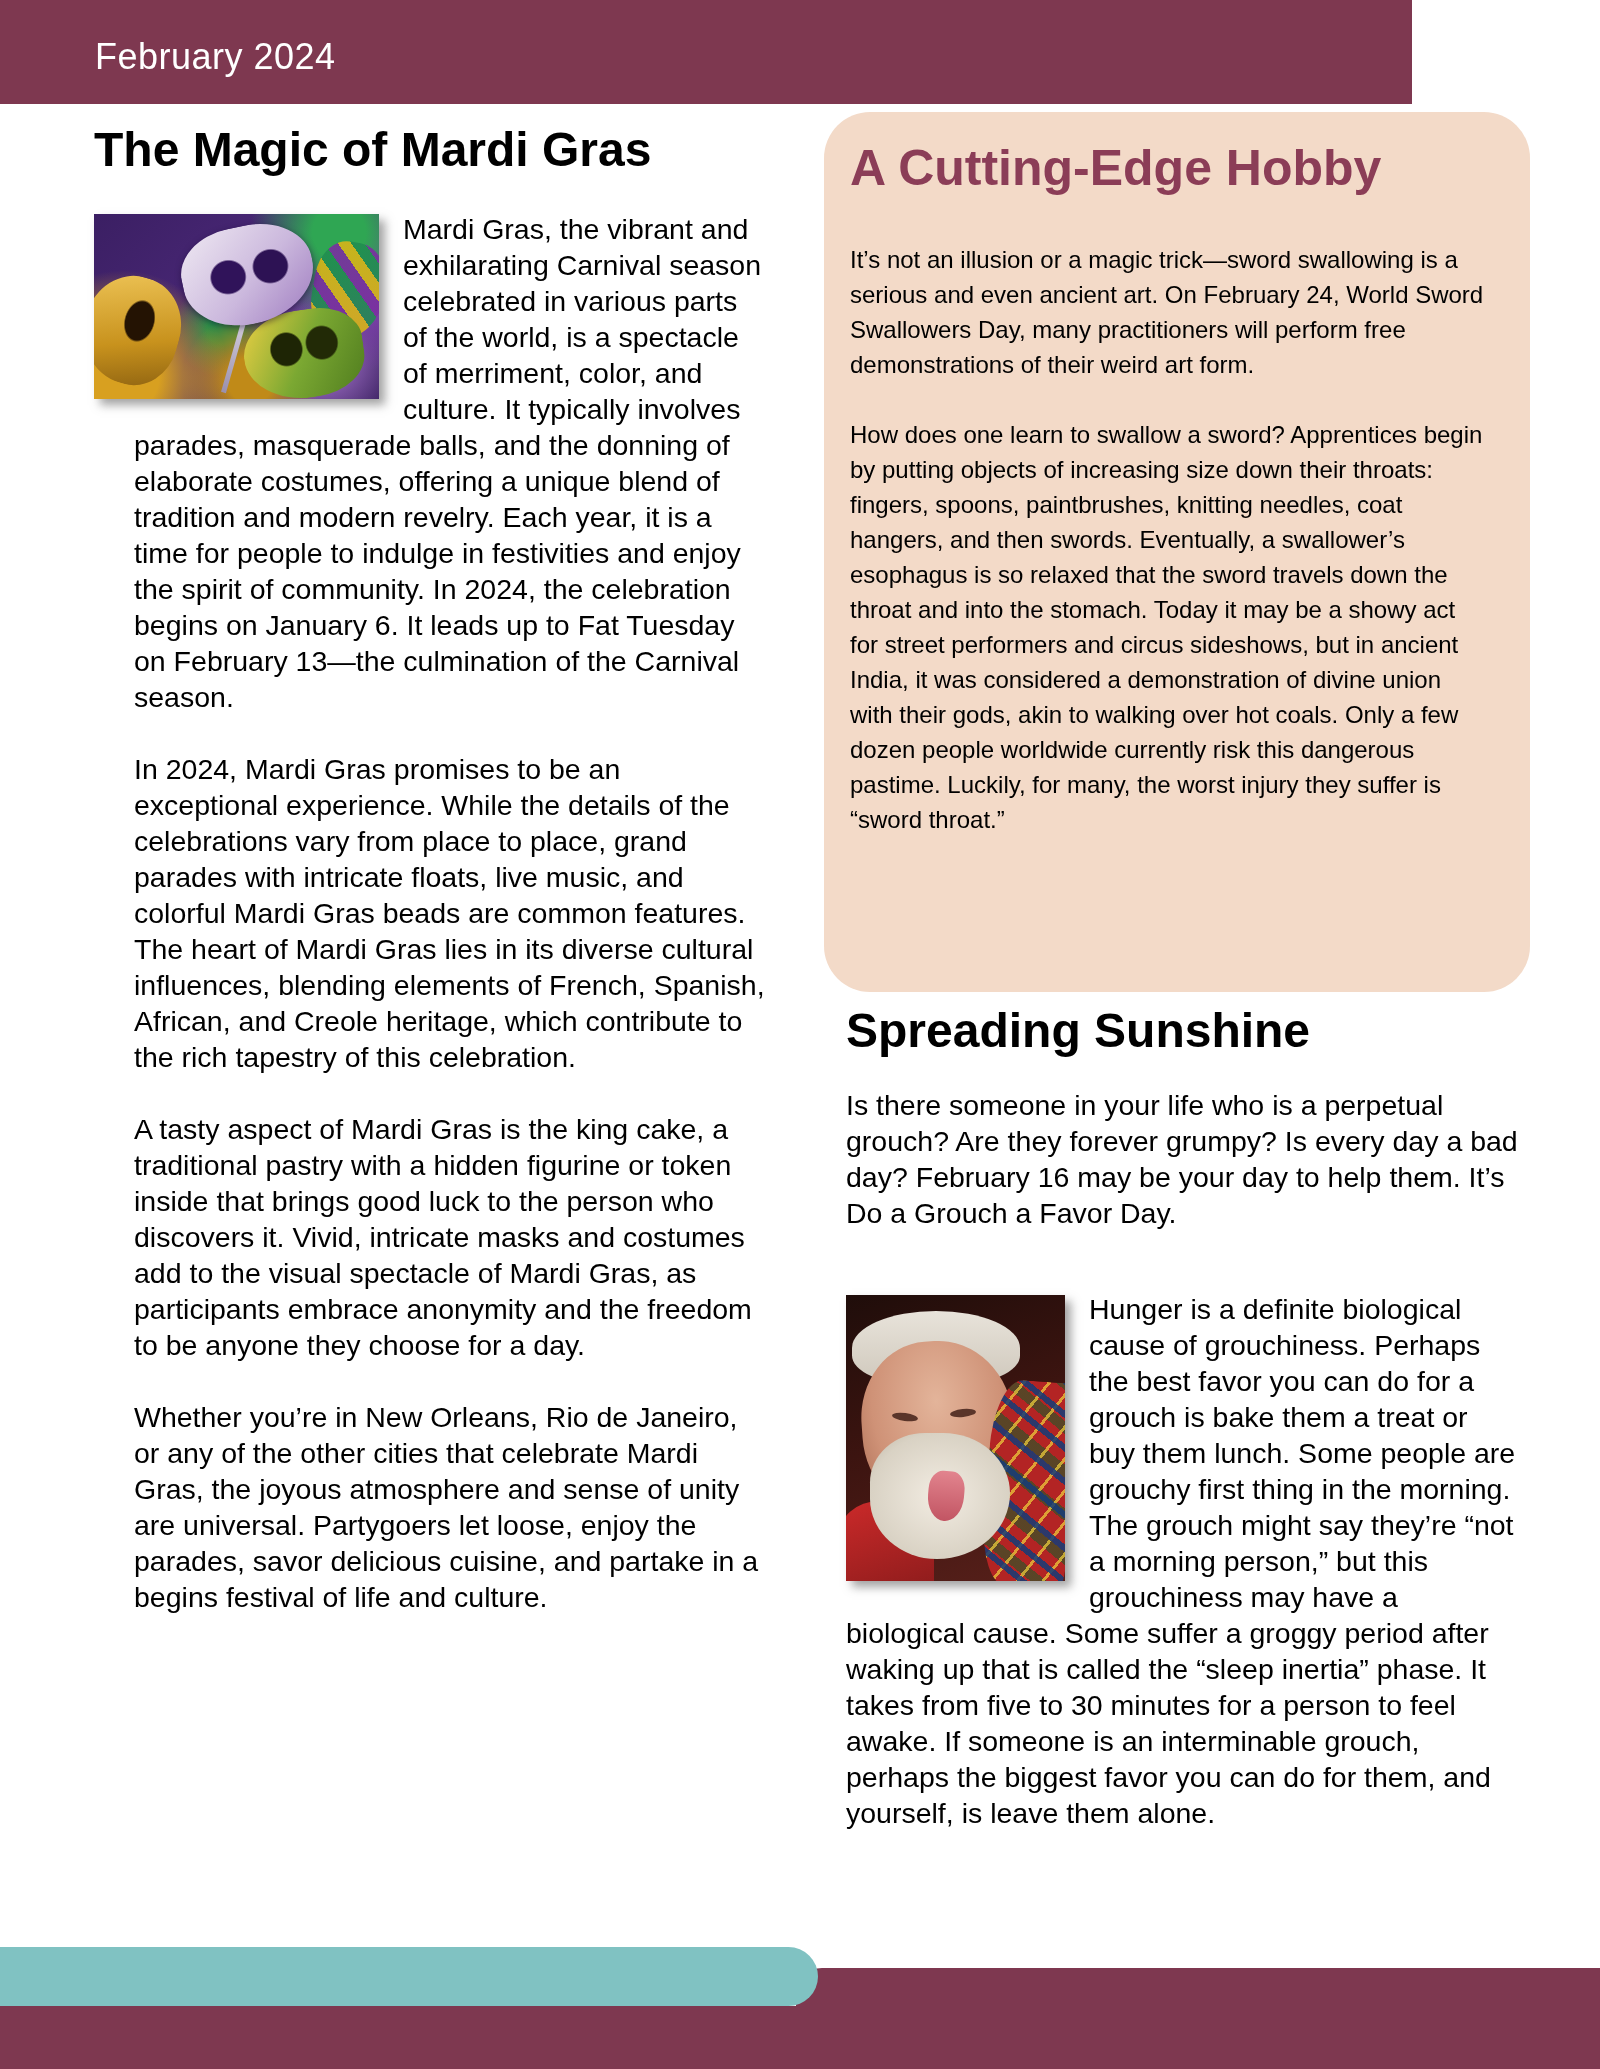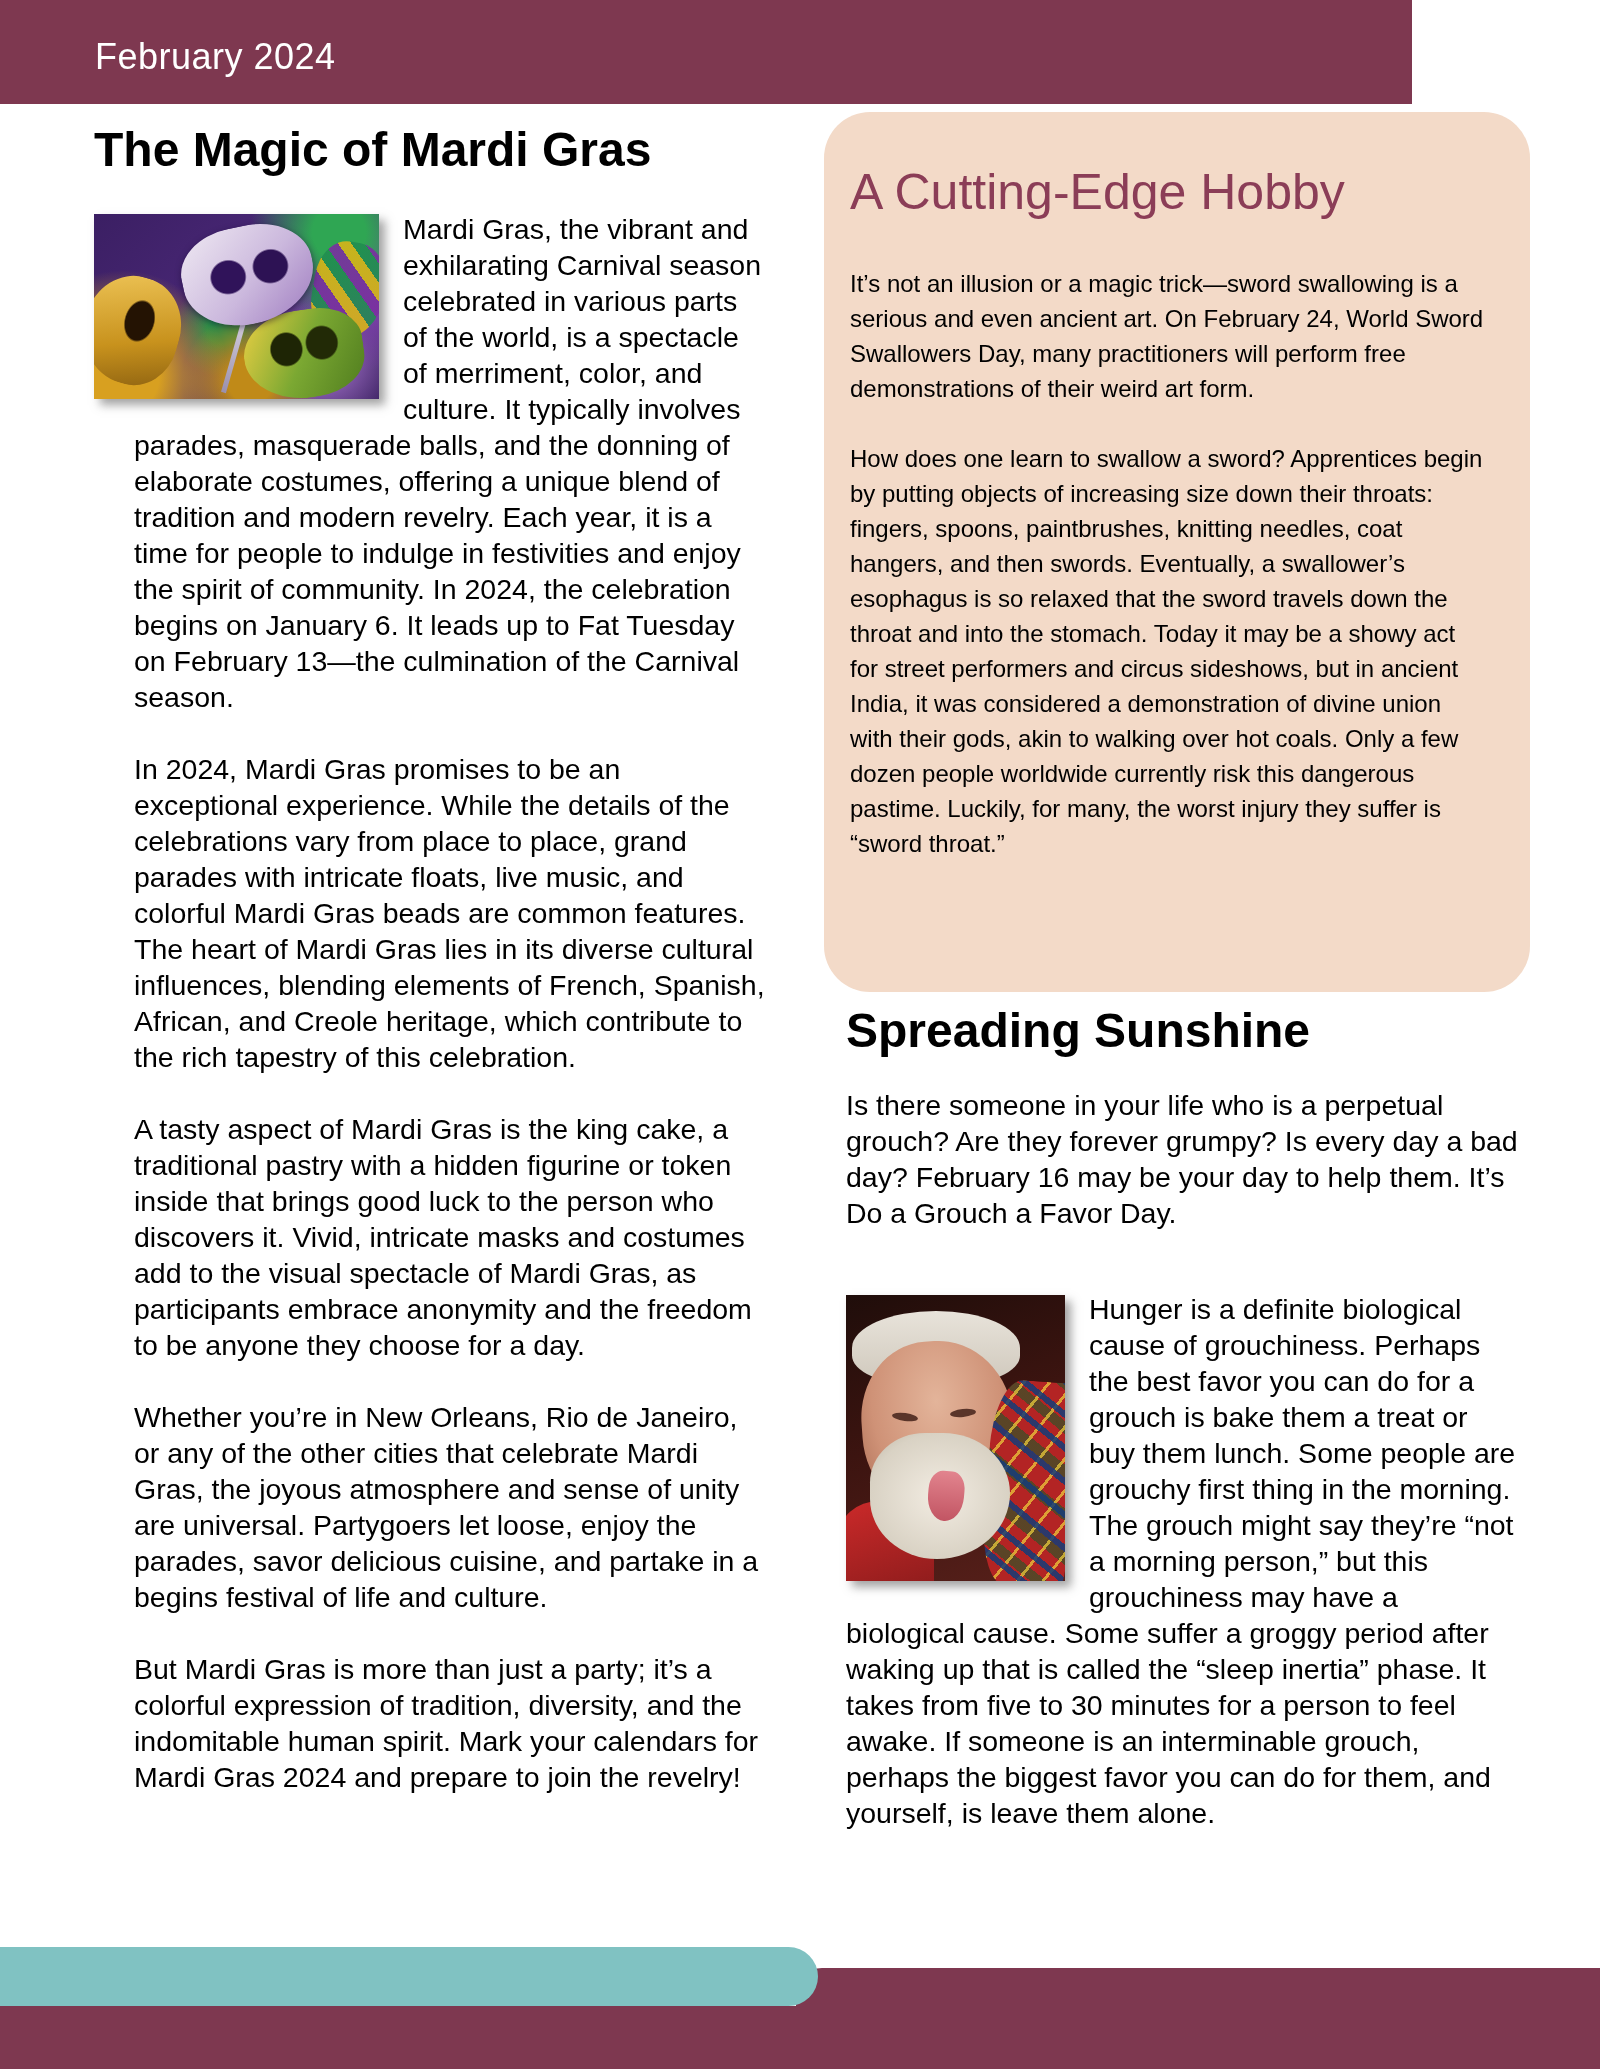--- a/index.html
+++ b/index.html
@@ -82,23 +82,22 @@
     opacity: 0.95;
   }
 
   
   .hobby-box {
     position: absolute; left: 824px; top: 112px; width: 706px; height: 880px;
     background: #F3DAC8; border-radius: 46px;
     padding: 28px 46px 0 26px;
   }
   .hobby-box h2 {
-    color: #8B3D57; font-size: 50px; line-height: 56px; font-weight: normal;
+    color: #8B3D57; font-size: 50px; line-height: 56px; font-weight: bold;
     margin-bottom: 46px;
-    margin-top: 24px;
   }
   .hobby-box p { font-size: 24px; line-height: 35px; margin-bottom: 35px; }
 
   
   .sunshine { position: absolute; left: 846px; top: 1005px; width: 674px; }
   .sunshine h1 { margin-bottom: 30px; }
   .sunshine .intro { margin-bottom: 60px; }
 
   .grouch-img {
     float: left; width: 219px; height: 286px;
@@ -180,21 +179,20 @@
     <div class="mask-harlequin"></div>
     <div class="mask-stick"></div>
     <div class="mask-green"></div>
     <div class="mask-silver"></div>
   </div>
 
   <p class="body-text">Mardi Gras, the vibrant and exhilarating Carnival season celebrated in various parts of the world, is a spectacle of merriment, color, and culture. It typically involves parades, masquerade balls, and the donning of elaborate costumes, offering a unique blend of tradition and modern revelry. Each year, it is a time for people to indulge in festivities and enjoy the spirit of community. In 2024, the celebration begins on January 6. It leads up to Fat Tuesday on February 13—the culmination of the Carnival season.</p>
   <p class="body-text">In 2024, Mardi Gras promises to be an exceptional experience. While the details of the celebrations vary from place to place, grand parades with intricate floats, live music, and colorful Mardi Gras beads are common features. The heart of Mardi Gras lies in its diverse cultural influences, blending elements of French, Spanish, African, and Creole heritage, which contribute to the rich tapestry of this celebration.</p>
   <p class="body-text">A tasty aspect of Mardi Gras is the king cake, a traditional pastry with a hidden figurine or token inside that brings good luck to the person who discovers it. Vivid, intricate masks and costumes add to the visual spectacle of Mardi Gras, as participants embrace anonymity and the freedom to be anyone they choose for a day.</p>
   <p class="body-text">Whether you’re in New Orleans, Rio de Janeiro, or any of the other cities that celebrate Mardi Gras, the joyous atmosphere and sense of unity are universal. Partygoers let loose, enjoy the parades, savor delicious cuisine, and partake in a begins festival of life and culture.</p>
-  <p class="body-text">But Mardi Gras is more than just a party; it’s a colorful expression of tradition, diversity, and the indomitable human spirit. Mark your calendars for Mardi Gras 2024 and prepare to join the revelry!</p>
 </div>
 
 <div class="hobby-box">
   <h2>A Cutting-Edge Hobby</h2>
   <p>It’s not an illusion or a magic trick—sword swallowing is a serious and even ancient art. On February 24, World Sword Swallowers Day, many practitioners will perform free demonstrations of their weird art form.</p>
   <p>How does one learn to swallow a sword? Apprentices begin by putting objects of increasing size down their throats: fingers, spoons, paintbrushes, knitting needles, coat hangers, and then swords. Eventually, a swallower’s esophagus is so relaxed that the sword travels down the throat and into the stomach. Today it may be a showy act for street performers and circus sideshows, but in ancient India, it was considered a demonstration of divine union with their gods, akin to walking over hot coals. Only a few dozen people worldwide currently risk this dangerous pastime. Luckily, for many, the worst injury they suffer is “sword throat.”</p>
 </div>
 
 <div class="sunshine">
   <h1 class="section-title">Spreading Sunshine</h1>

